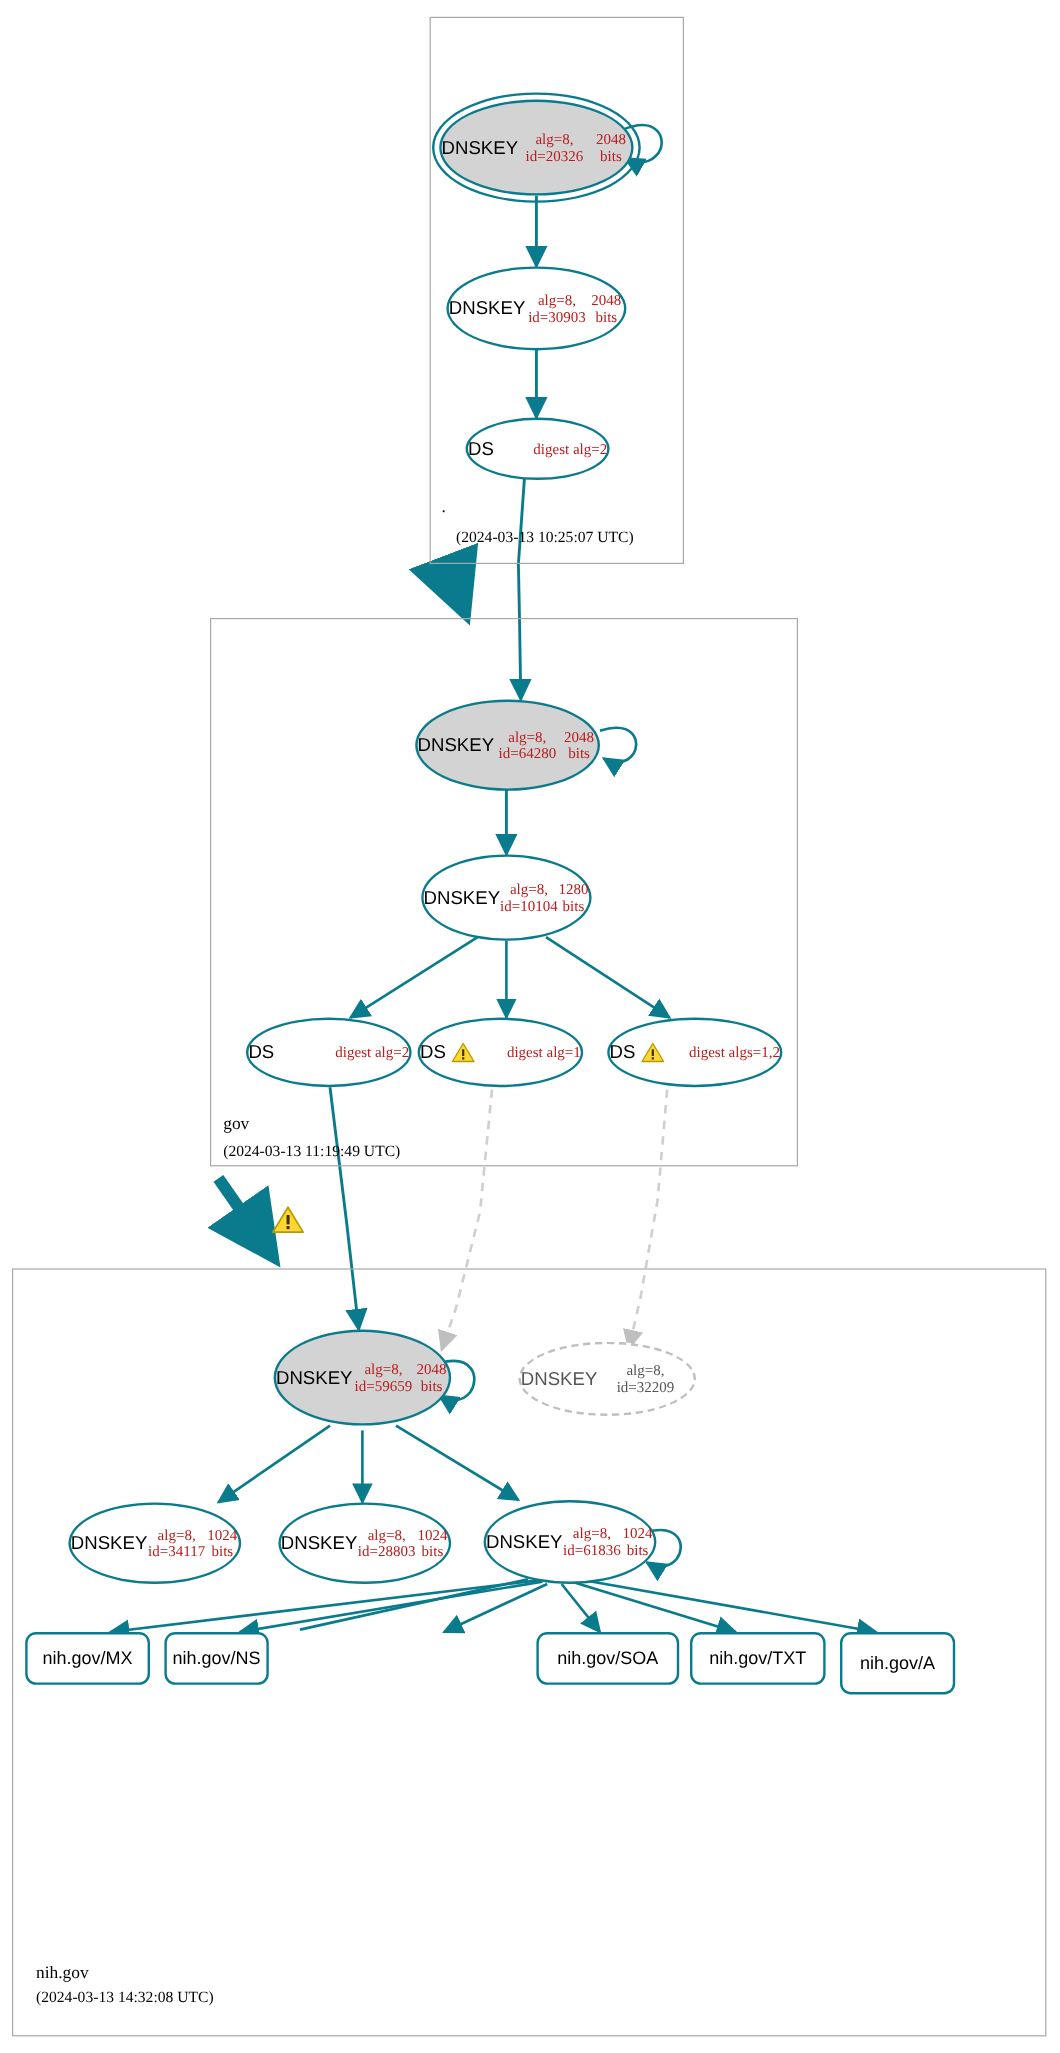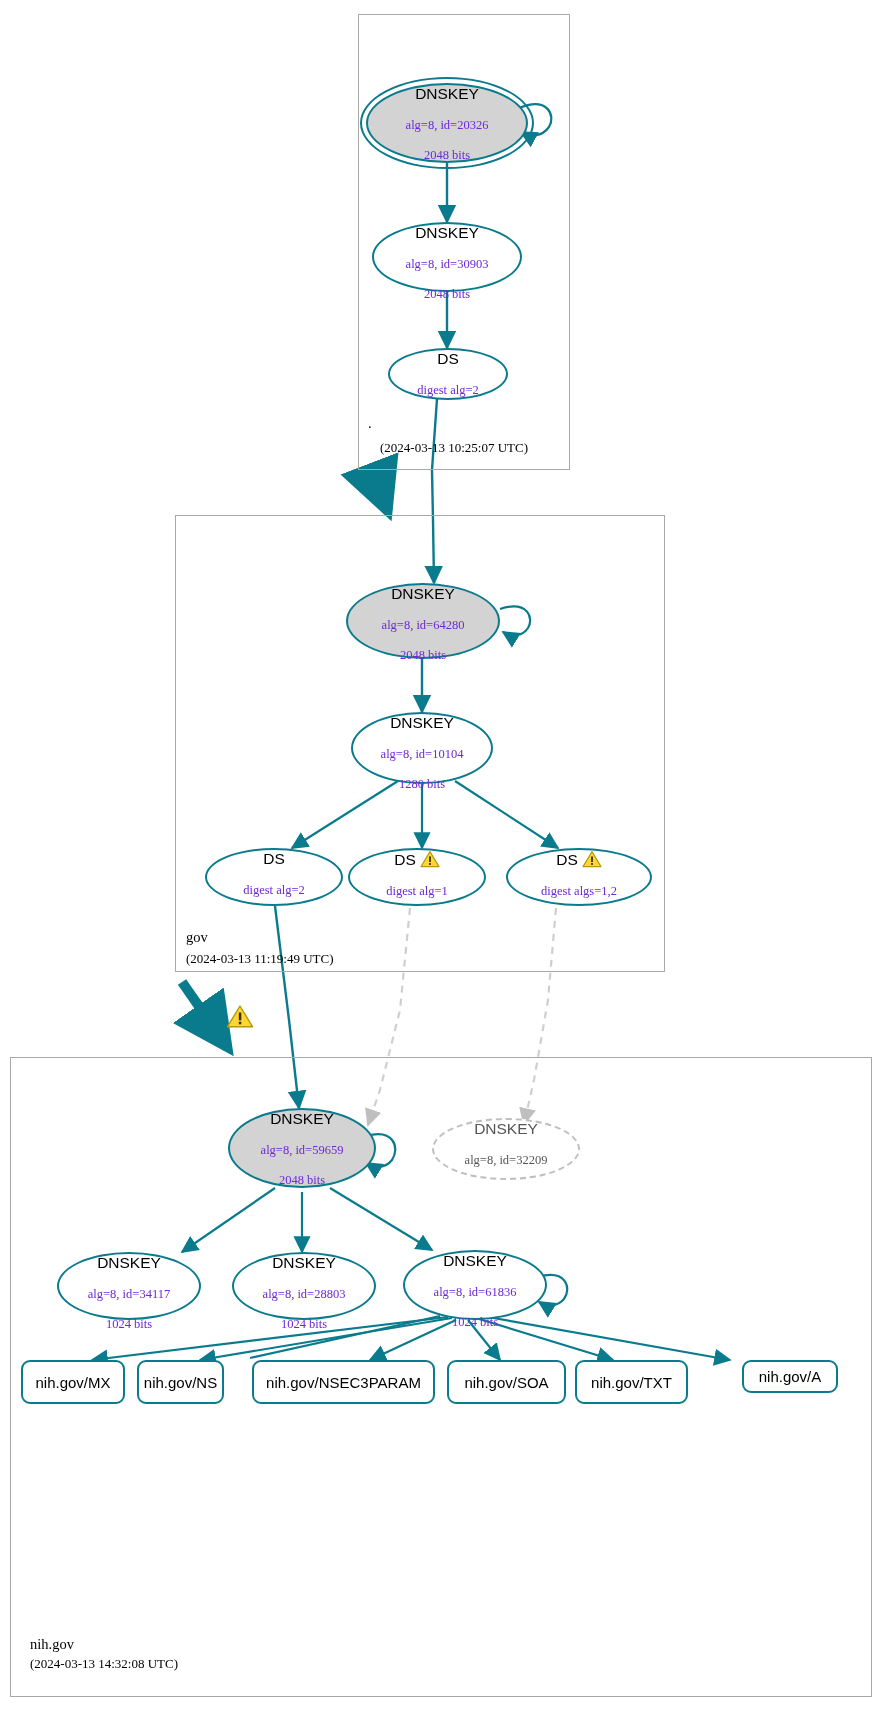--- a/index.html
+++ b/index.html
@@ -3,29 +3,29 @@
 <meta charset="utf-8">
 <style>
   html,body{margin:0;padding:0;background:#ffffff;}
   body{width:883px;height:1711px;position:relative;
        font-family:"Liberation Sans",sans-serif;color:#000;}
   #canvas{position:absolute;left:0;top:0;width:883px;height:1711px;}
   svg{position:absolute;left:0;top:0;}
   .zone-box{position:absolute;border:1px solid #a8a8a8;background:transparent;box-sizing:border-box;}
   .zone-label{position:absolute;font-family:"Liberation Serif",serif;font-size:14.5px;color:#000;white-space:nowrap;}
   .zone-time{position:absolute;font-family:"Liberation Serif",serif;font-size:13px;color:#000;white-space:nowrap;}
-  .node{position:absolute;display:flex;flex-direction:column;align-items:center;justify-content:flex-start;
-        text-align:center;box-sizing:border-box;gap:16px;}
+  .node{position:absolute;display:flex;flex-direction:row;align-items:center;justify-content:space-between;
+        text-align:center;box-sizing:border-box;}
   .ell{border:2px solid #0a7b8c;border-radius:50%;background:#ffffff;}
   .ell.sep{background:#d3d3d3;}
   .ell.ghost{border:2px dashed #bfbfbf;background:#ffffff;}
   .dbl{position:absolute;border:2px solid #0a7b8c;border-radius:50%;box-sizing:border-box;pointer-events:none;}
   .t1{font-family:"Liberation Sans",sans-serif;font-size:15.5px;line-height:17px;color:#000;}
   .t1.ghosttxt{color:#555;}
-  .t2{font-family:"Liberation Serif",serif;font-size:12.5px;line-height:14px;color:#6d28d9;}
+  .t2{font-family:"Liberation Serif",serif;font-size:12.5px;line-height:14px;color:#b91c1c;}
   .t2.ghosttxt{color:#555;}
   .rrset{position:absolute;border:2px solid #0a7b8c;border-radius:9px;background:#fff;
          display:flex;align-items:center;justify-content:center;box-sizing:border-box;
          font-family:"Liberation Sans",sans-serif;font-size:15px;color:#000;white-space:nowrap;}
   .warnbox{position:absolute;width:20px;height:18px;}
   .nodeline{display:flex;align-items:center;justify-content:center;gap:4px;}
 </style>
 </head>
 <body>
 
@@ -195,18 +195,17 @@
   </div>
 
   <div class="node ell" style="left:403px;top:1250px;width:144px;height:70px;">
     <div class="t1">DNSKEY</div>
     <div class="t2">alg=8, id=61836</div>
     <div class="t2">1024 bits</div>
   </div>
 
   <div class="rrset" style="left:21px;top:1360px;width:104px;height:44px;text-align:right;">nih.gov/MX</div>
   <div class="rrset" style="left:137px;top:1360px;width:87px;height:44px;">nih.gov/NS</div>
-  <div class="rrset" style="left:252px;top:1360px;width:183px;height:44px;">nih.gov/NSEC3PARAM</div>
   <div class="rrset" style="left:447px;top:1360px;width:119px;height:44px;">nih.gov/SOA</div>
   <div class="rrset" style="left:575px;top:1360px;width:113px;height:44px;text-align:right;">nih.gov/TXT</div>
-  <div class="rrset" style="left:742px;top:1360px;width:96px;height:33px;">nih.gov/A</div>
+  <div class="rrset" style="left:700px;top:1360px;width:96px;height:52px;">nih.gov/A</div>
 
 </div>
 
 </body></html>

